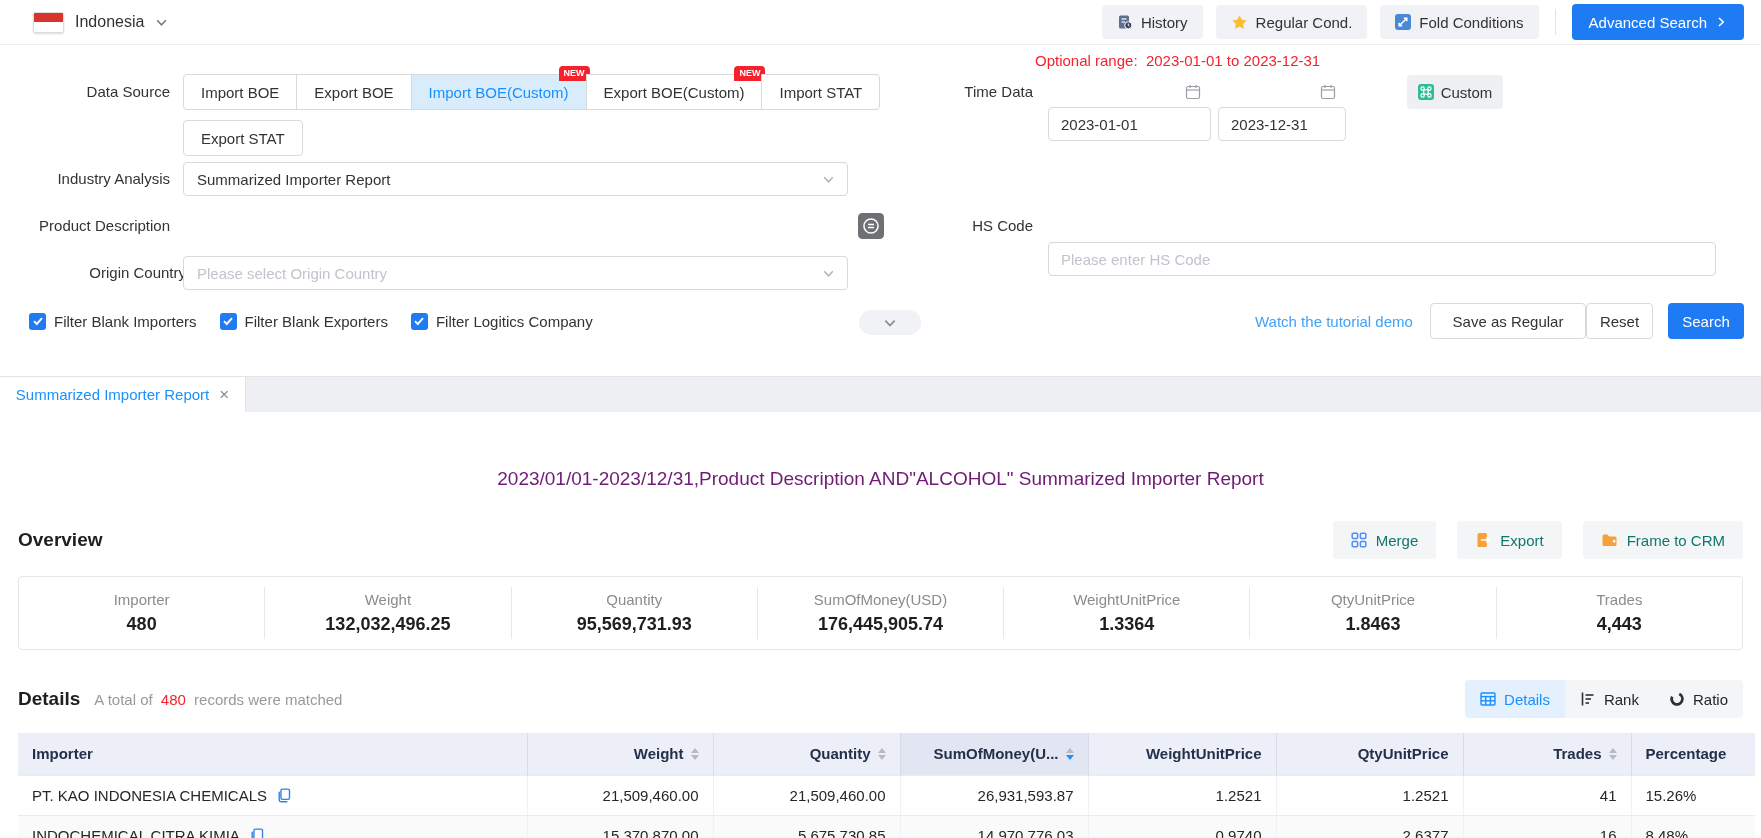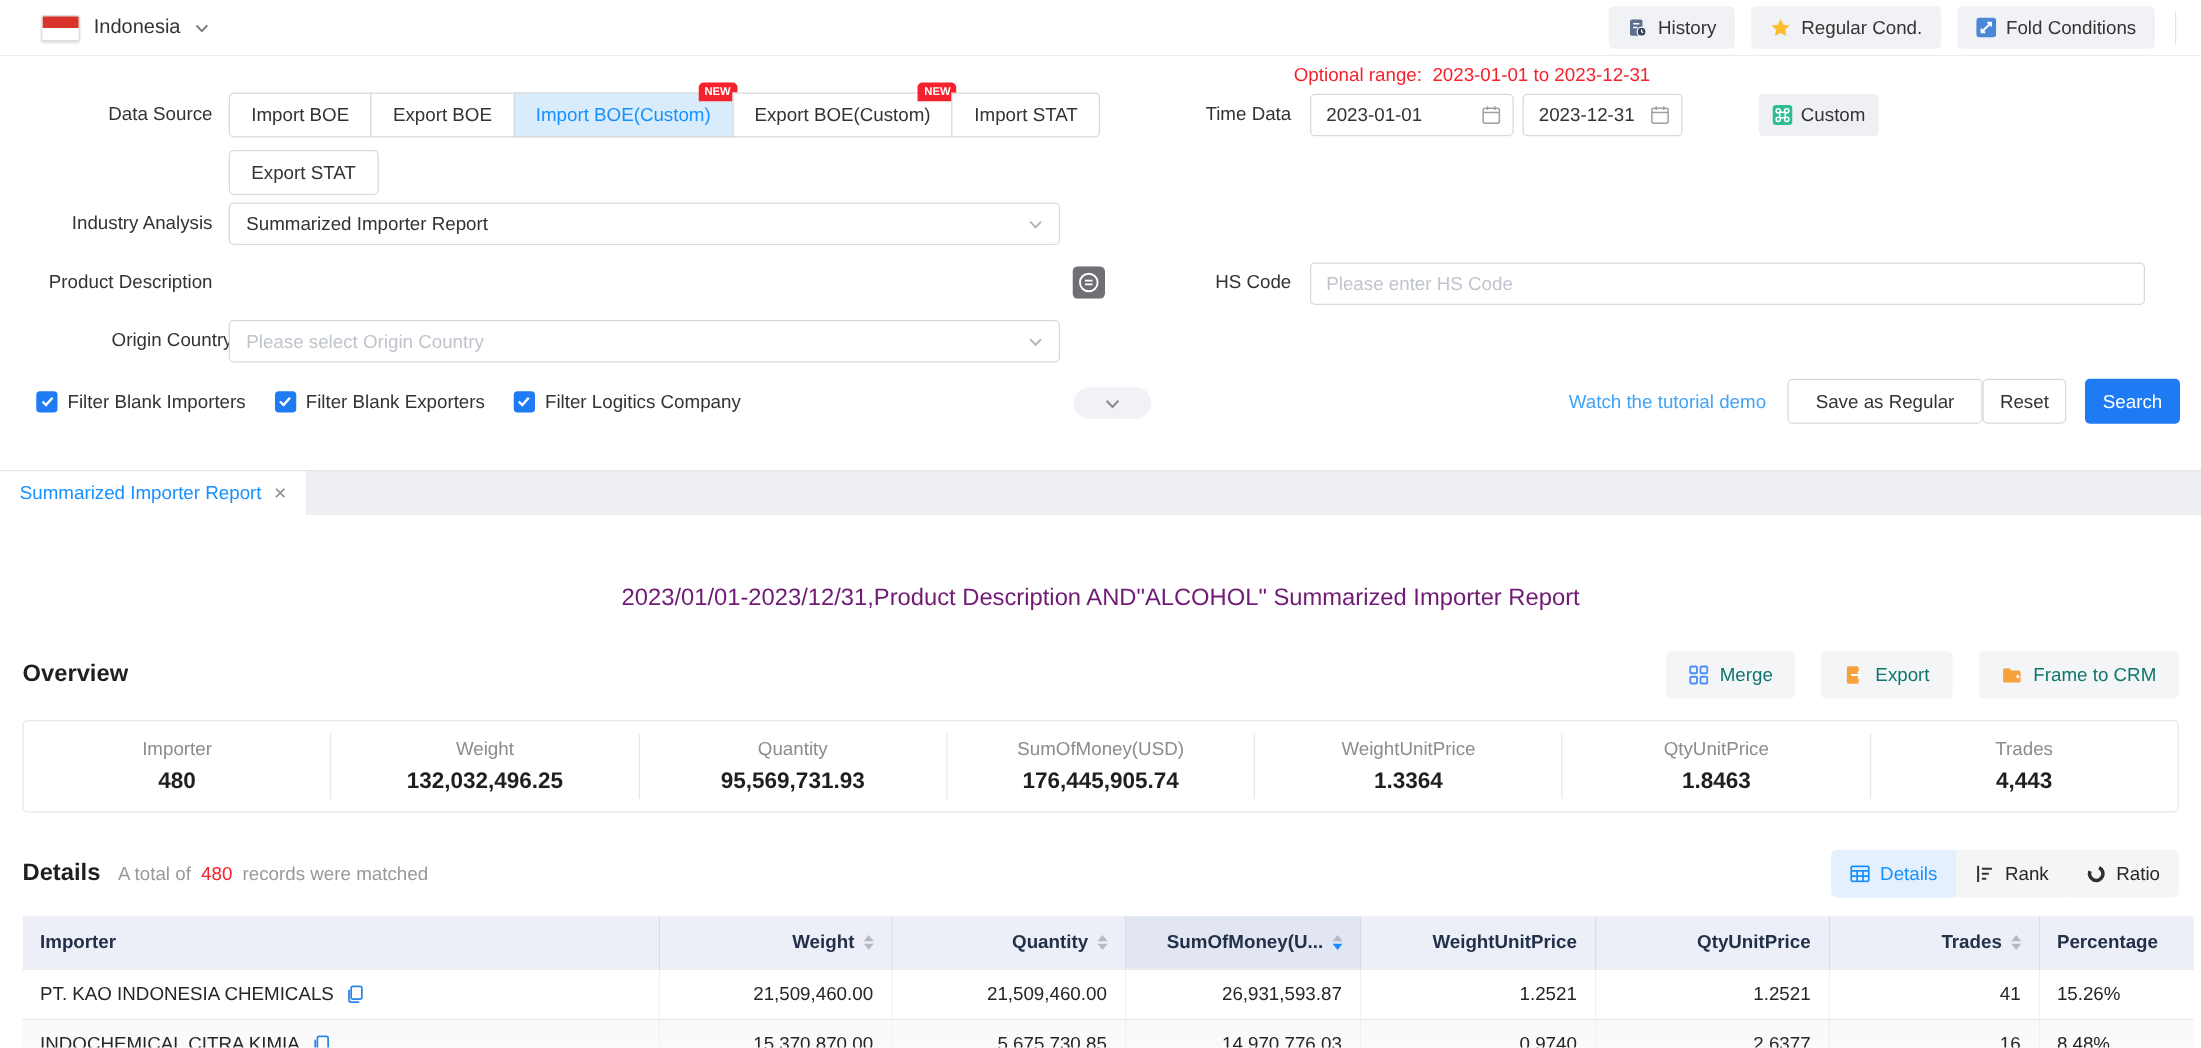--- a/index.html
+++ b/index.html
@@ -35,21 +35,21 @@
   .new-badge { position:absolute; top:-9px; right:-4px; background:#f5222d; color:#fff;
     font-size:9px; font-weight:bold; line-height:1; padding:3px 5px; border-radius:4px 4px 4px 0; }
   .ds-single { position:absolute; left:183px; top:75px; height:36px; display:flex; align-items:center;
     padding:0 17px; border:1px solid #d9d9d9; border-radius:4px; font-size:15px; background:#fff; cursor:pointer; }
 
   .field { position:absolute; height:34px; border:1px solid #d9d9d9; border-radius:4px;
     background:#fff; display:flex; align-items:center; font-size:15px; color:#333; }
   .select-box { justify-content:space-between; padding:0 12px 0 13px; cursor:pointer; }
   .placeholder { color:#c0c4cc; }
   input.txt { height:34px; border:1px solid #d9d9d9; border-radius:4px; font-size:15px;
-    color:#333; padding:0 12px; outline:none; font-family:inherit; }
+    color:#333; padding:0 12px; outline:none; font-family:inherit;margin-top:32px; }
   input.txt::placeholder { color:#c0c4cc; }
   .date-wrap { position:absolute; }
   .date-wrap input { width:100%; padding-right:34px; }
   .date-wrap .cal { position:absolute; right:10px; top:9px; }
 
   .pd-wrap { position:absolute; left:183px; top:164px; width:665px; }
   .pd-wrap input { width:100%; padding-right:40px; }
   .pd-translate { position:absolute; right:5px; top:6px; cursor:pointer; }
   .icon-sq { position:absolute; cursor:pointer; }
 
@@ -155,20 +155,26 @@
     <div class="tb-btn">
       <svg width="16" height="16" viewBox="0 0 16 16">
           <rect width="16" height="16" rx="3" fill="#4a87d5"></rect>
           <line x1="4.2" y1="11.8" x2="11.8" y2="4.2" stroke="#fff" stroke-width="1.5"></line>
           <polyline points="8.8,4.2 11.8,4.2 11.8,7.2" fill="none" stroke="#fff" stroke-width="1.5"></polyline>
           <polyline points="7.2,11.8 4.2,11.8 4.2,8.8" fill="none" stroke="#fff" stroke-width="1.5"></polyline>
         </svg>
       <span>Fold Conditions</span>
     </div>
     <div class="tb-divider"></div>
+    <button class="btn-primary">
+      <span>Advanced Search</span>
+      <svg width="12" height="12" viewBox="0 0 12 12">
+          <polyline points="4,2 8.2,6 4,10" fill="none" stroke="#fff" stroke-width="1.6"></polyline>
+        </svg>
+    </button>
   </div>
 </div>
 
 <div class="form">
   <div class="optional-range">Optional range:  2023-01-01 to 2023-12-31</div>
 
   <div class="flabel" style="top:29px; line-height:36px;">Data Source</div>
   <div class="ds-group">
       <div class="ds-btn">
         <span>Import BOE</span>

